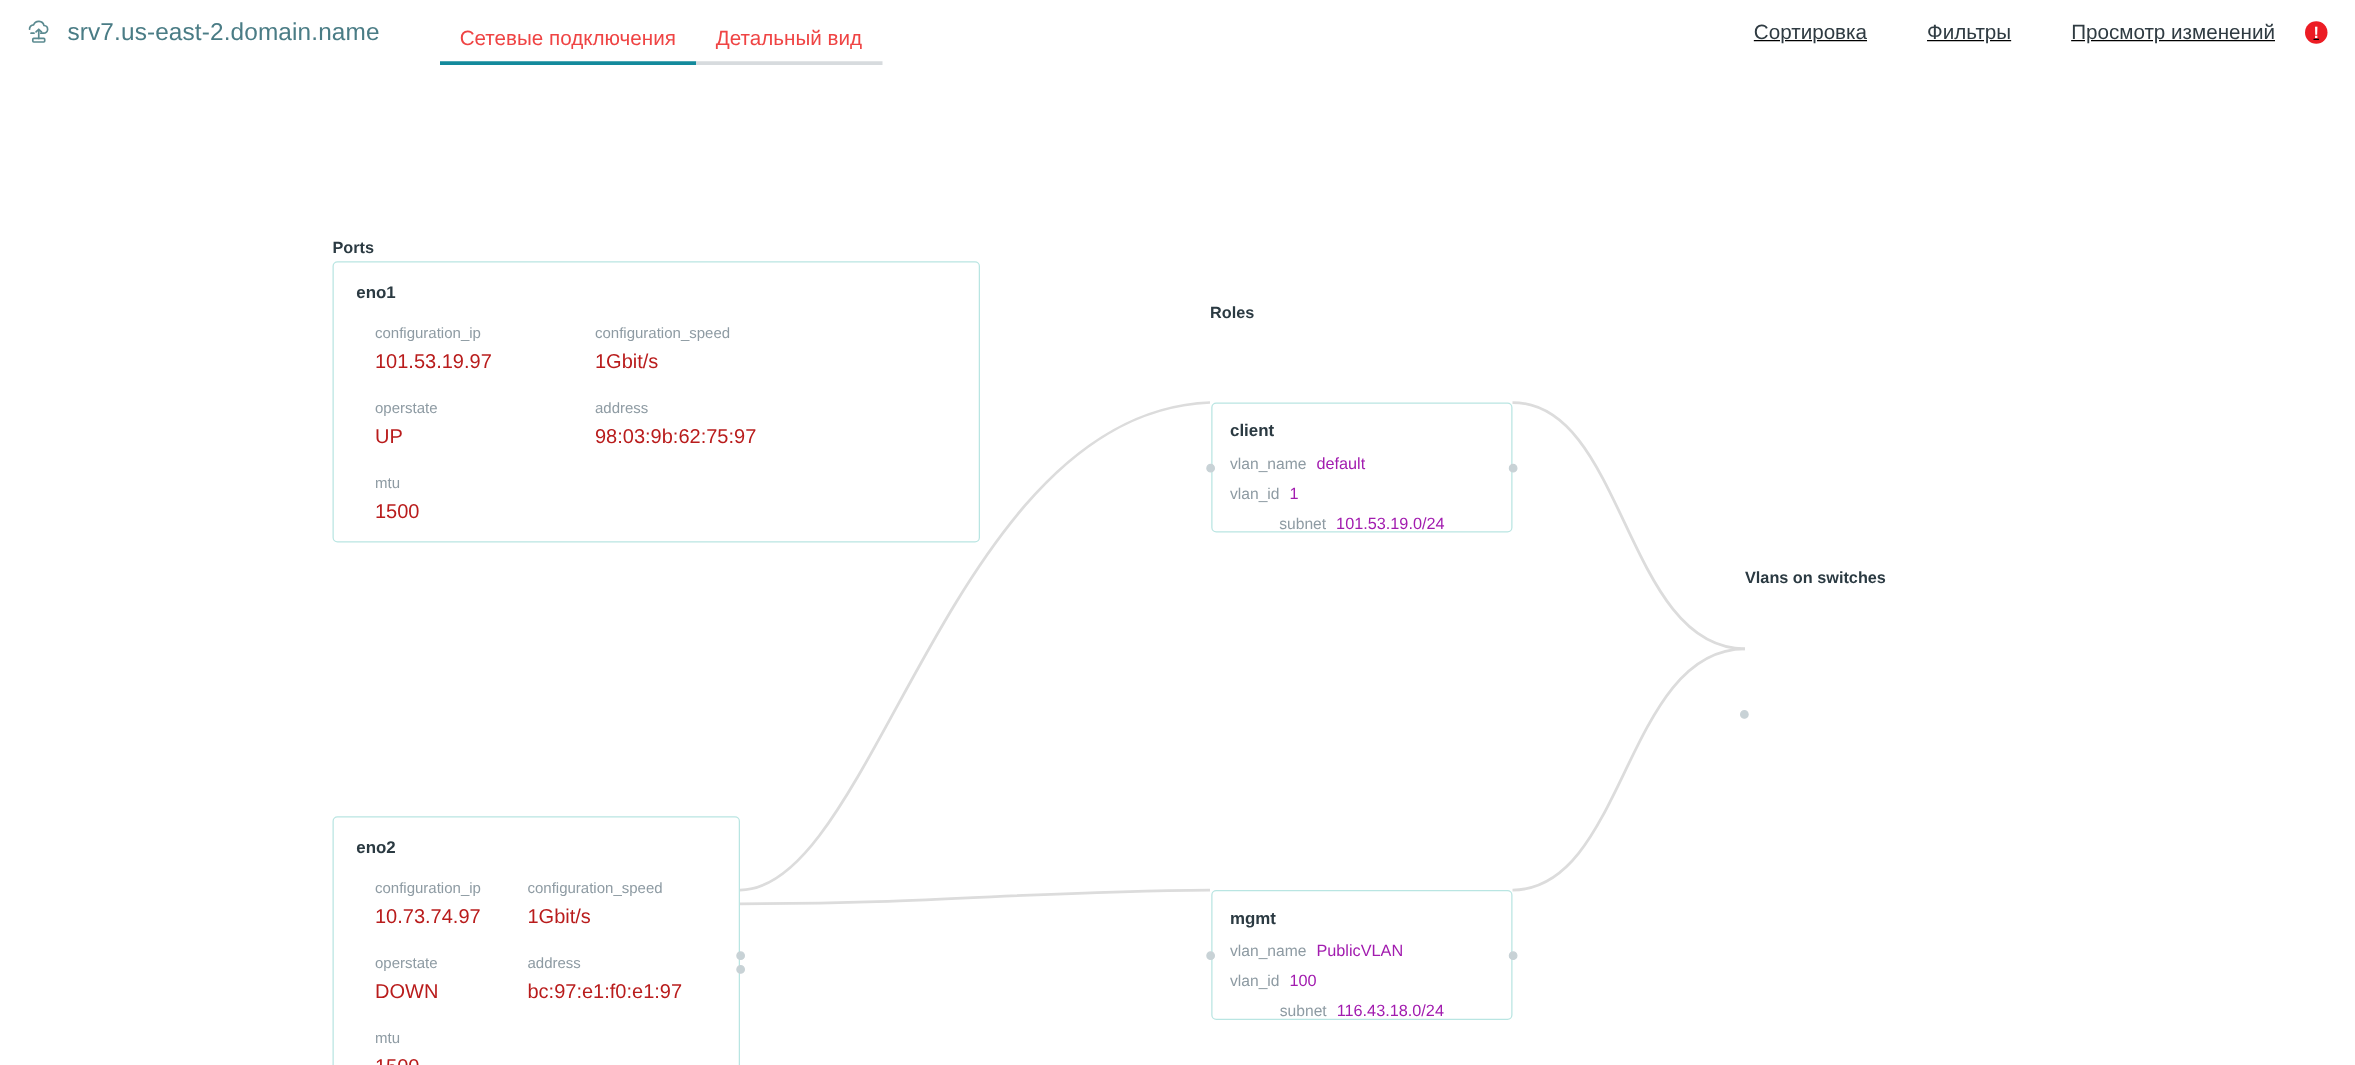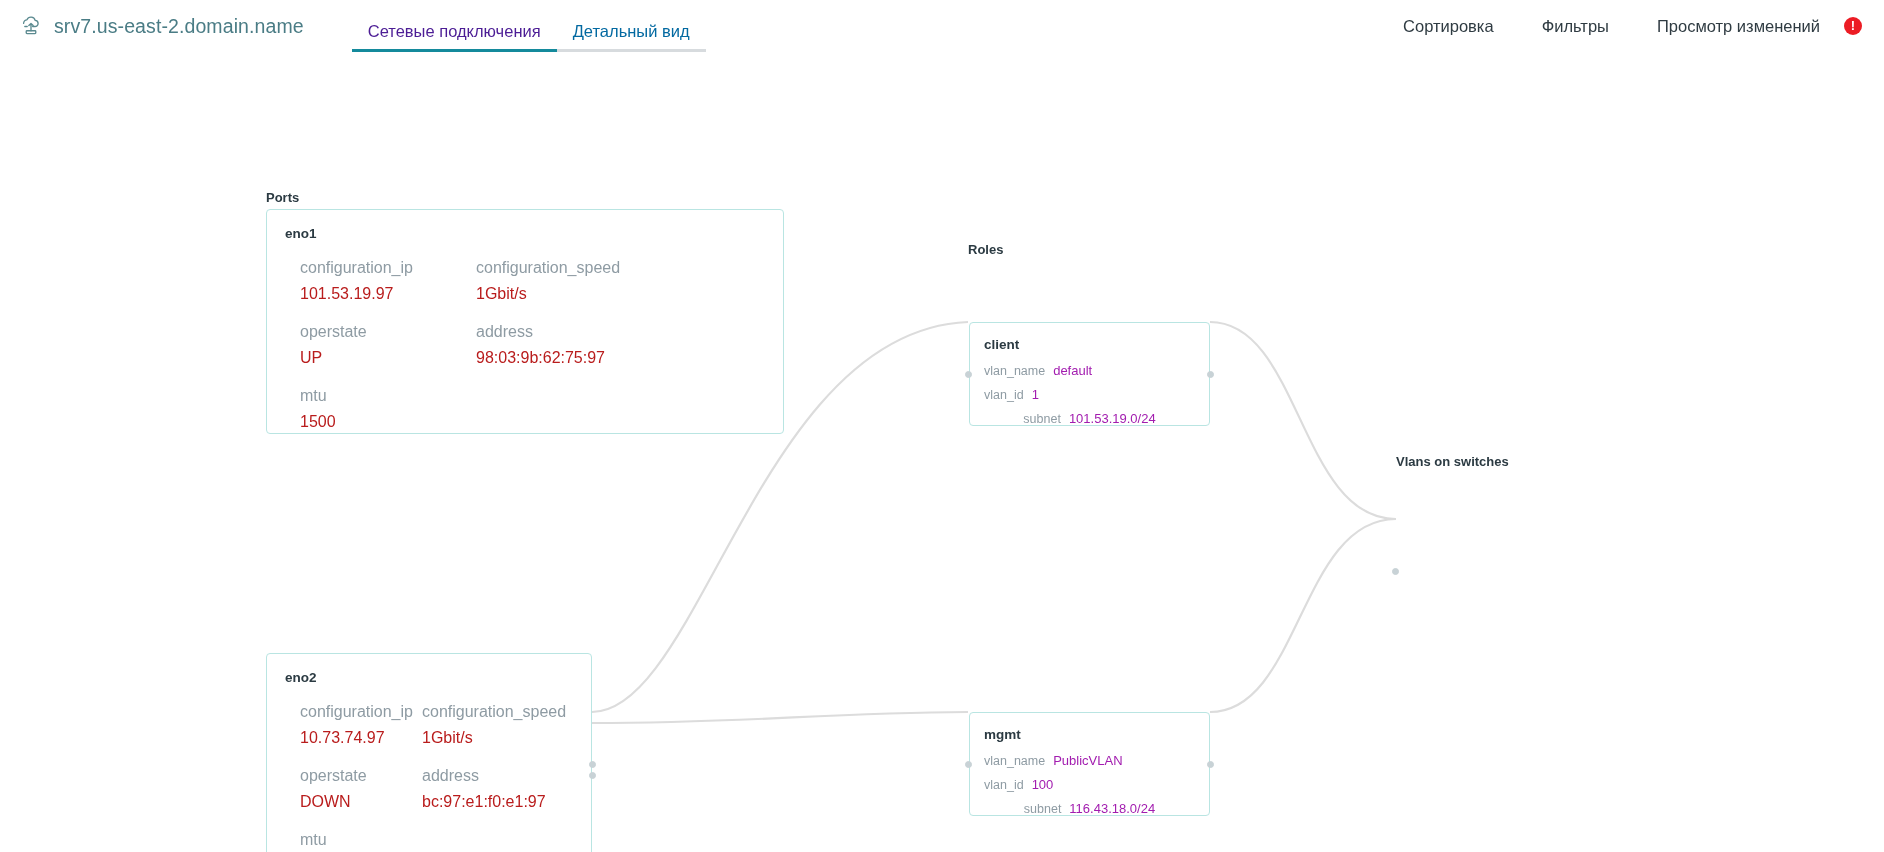--- a/index.html
+++ b/index.html
@@ -33,36 +33,36 @@
     white-space: nowrap;
   }
   .tabs {
     display: flex; align-items: flex-end; height: 52px;
     margin-left: 48px;
   }
   .tab {
     position: relative;
     padding: 0 16px 13px 16px;
     font-size: 16.5px;
-    color: #0369a1;
+    color: #ef4444;
     white-space: nowrap;
     cursor: pointer;
     line-height: 1;
     align-self: flex-end;
   }
   .tab::after {
     content:""; position:absolute; left:0; right:0; bottom:0;
     height: 3px; background: #d7dbde;
   }
-  .tab.active { color:#4c1d95; }
+  .tab.active { color:#ef4444; }
   .tab.active::after { background:#148a9c; height: 3px; }
 
   .header-right {
     margin-left: auto; display:flex; align-items:flex-start;
-    gap: 0px; margin-right: 20px;
+    gap: 0px; margin-right: 20px; text-decoration: underline;
   }
   .hr-item {
     font-size: 16.5px; color:#2f3b42;
     padding: 0 24px; cursor:pointer; white-space:nowrap;
   }
   .hr-item.with-badge { }
   .badge-alert {
     width: 18px; height:18px; border-radius:50%;
     background:#ec1c24; color:#fff; font-size:13px; font-weight:bold;
     display:flex; align-items:center; justify-content:center;
@@ -96,21 +96,21 @@
     white-space: nowrap;
   }
 
   
   .node-port { padding: 16px 18px 18px 18px; }
   .node-port .node-title { margin-bottom: 18px; }
   .kv-grid { display:grid; row-gap: 20px; }
   .kv-row { display:grid; }
   .kv-cell { min-width: 0; }
   .kv-key {
-    font-size: 16px; color:#8e9ba3; white-space:nowrap;
+    font-size: 12px; color:#8e9ba3; white-space:nowrap;
     margin-bottom: 8px; display:block;
   }
   .kv-val {
     font-size: 16px; color:#b91c1c; white-space:nowrap; display:block;
   }
 
   
   .node-compact { padding: 14px 14px 13px 14px; }
   .node-compact .node-title { margin-bottom: 11px; }
   .cl-row { display:flex; align-items:baseline; gap: 8px; margin-bottom: 9px; }

